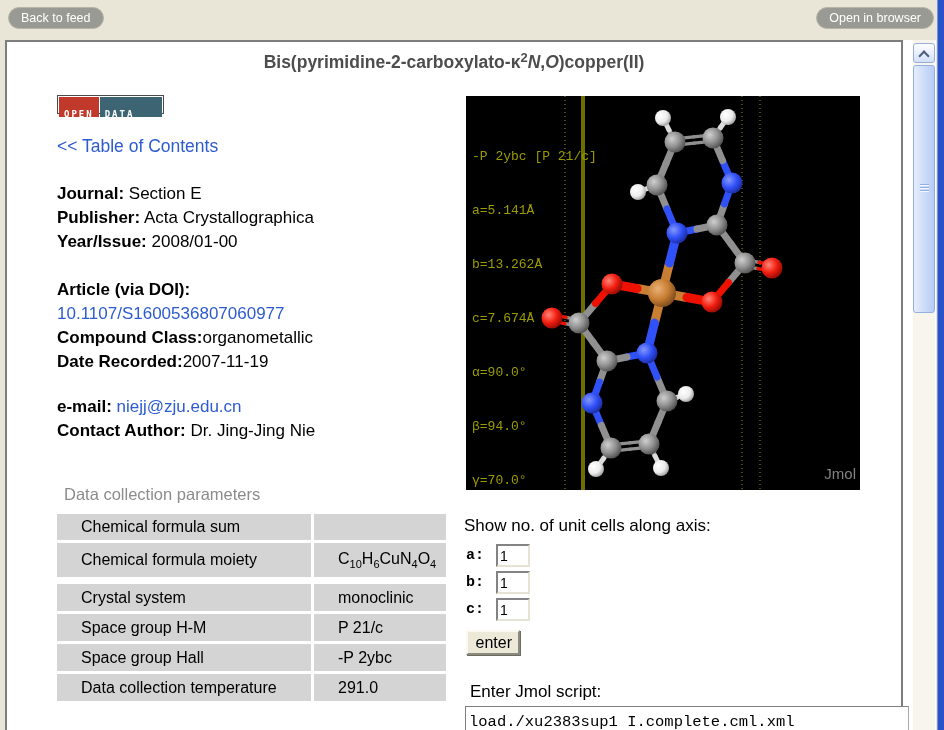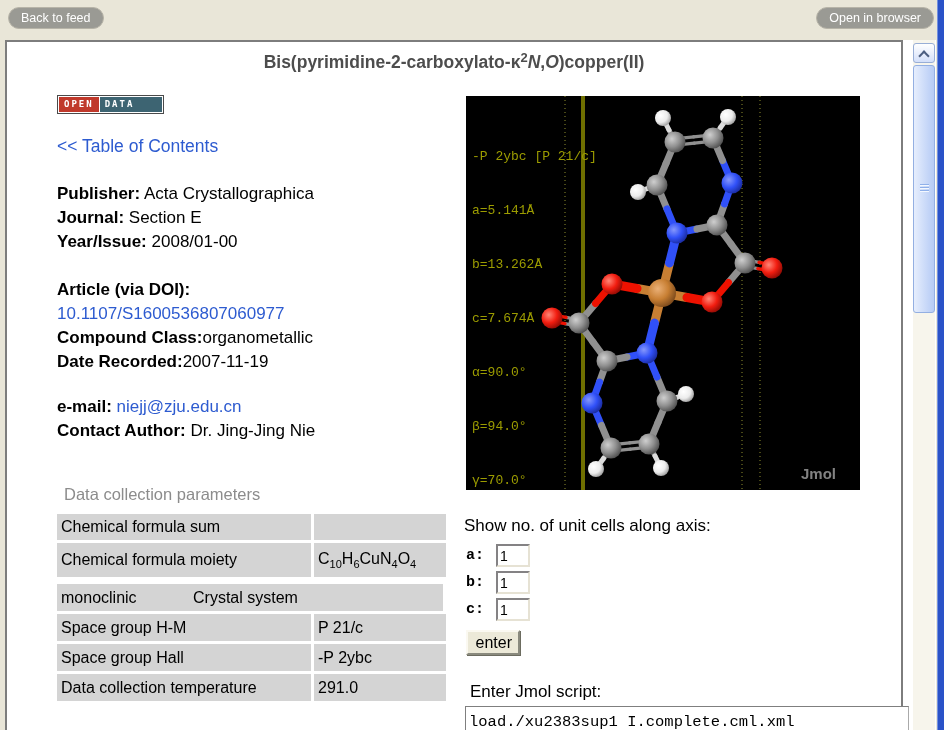--- a/index.html
+++ b/index.html
@@ -29,42 +29,42 @@
   .panel-inner{position:relative;width:100%;height:100%;}
   
   .title{
     position:absolute;left:0;top:10px;width:100%;text-align:center;
     font-size:17.5px;font-weight:bold;color:#4d4d4d;
   }
   .title .sup{font-size:13px;position:relative;top:-6px;}
   .title .it{font-style:italic;}
   
   .badge{position:absolute;left:50px;top:53px;display:flex;border:1px solid #4a4a4a;background:#fff;padding:1px;height:15px;cursor:pointer;}
-  .badge .seg{color:#fff;font-size:9px;font-weight:bold;letter-spacing:2px;line-height:15px;padding:0 5px;font-family:"DejaVu Sans Mono",monospace;}
+  .badge .seg{color:#fff;font-size:9px;font-weight:bold;letter-spacing:2px;line-height:15px;padding:10px 5px;font-family:"DejaVu Sans Mono",monospace;}
   .badge .red{background:var(--c-badgered,#c0392b);}
   .badge .teal{background:var(--c-badgeteal,#3d6472);margin-left:1px;width:52px;}
   
   a.lnk{color:var(--c-link,#2d5bd0);text-decoration:none;cursor:pointer;}
   .toc{position:absolute;left:50px;top:94px;font-size:17.5px;}
   .meta{position:absolute;left:50px;font-size:17px;color:#000;line-height:24px;}
   .m1{top:140px;} .m2{top:236px;} .m3{top:353px;}
   .lbl{font-weight:bold;}
   
   .jmol{position:absolute;left:459px;top:54px;width:394px;height:394px;background:#000;cursor:pointer;}
   .jmol svg{position:absolute;left:0;top:0;}
   .overlay{
     position:absolute;left:6px;top:16px;color:var(--c-olive,#9c9c00);
     font-family:"Liberation Mono",monospace;font-size:13px;line-height:18px;white-space:pre;
   }
-  .watermark{position:absolute;right:24px;bottom:8px;color:#828282;font-weight:bold;font-size:15px;}
+  .watermark{position:absolute;right:4px;bottom:8px;color:#828282;font-weight:normal;font-size:15px;}
   
   .tbl-header{position:absolute;left:57px;top:443px;font-size:16.5px;color:#8c8c8c;}
   .dtable{position:absolute;left:50px;top:472px;width:396px;}
   .drow{display:flex;margin-bottom:3px;}
-  .dcell{background:#d4d4d4;font-size:16px;color:#000;display:flex;align-items:center;padding-left:4px;box-sizing:border-box;}
+  .dcell{background:#d4d4d4;font-size:16px;color:#000;display:flex;align-items:center;padding-left:24px;box-sizing:border-box;}
   .dlabel{width:254px;margin-right:3px;}
   .dvalue{width:132px;}
   .h26{height:26px;} .h34{height:34px;} .h27{height:27px;}
   .gap{height:4px;}
   sub{font-size:11px;}
   
   .show-label{position:absolute;left:457px;top:474px;font-size:17px;}
   .axis-row{position:absolute;left:459px;height:27px;display:flex;align-items:center;}
   .ax0{top:500px;} .ax1{top:527px;} .ax2{top:554px;}
   .axis-lab{font-family:"Liberation Mono",monospace;font-weight:bold;font-size:15px;width:30px;}
@@ -125,26 +125,26 @@
 
     <div class="badge">
       <span class="seg red">OPEN</span>
       <span class="seg teal">DATA</span>
     </div>
 
     <a class="lnk toc">&lt;&lt; Table of Contents</a>
 
     <div class="meta m1">
       <div>
+        <span class="lbl">Journal:</span>
+        <span>Section E</span>
+      </div>
+      <div>
         <span class="lbl">Publisher:</span>
         <span>Acta Crystallographica</span>
-      </div>
-      <div>
-        <span class="lbl">Journal:</span>
-        <span>Section E</span>
       </div>
       <div>
         <span class="lbl">Year/Issue:</span>
         <span>2008/01-00</span>
       </div>
     </div>
 
     <div class="meta m2">
       <div class="lbl">Article (via DOI):</div>
       <div><a class="lnk">10.1107/S1600536807060977</a></div>
@@ -306,22 +306,22 @@
         <div class="dcell dvalue h26"></div>
       </div>
       <div class="drow">
         <div class="dcell dlabel h34">Chemical formula moiety</div>
         <div class="dcell dvalue h34">
             <span><span>C</span><sub>10</sub><span>H</span><sub>6</sub><span>CuN</span><sub>4</sub><span>O</span><sub>4</sub></span>
           </div>
       </div>
       <div class="gap"></div>
       <div class="drow">
+        <div class="dcell dlabel h27">Crystal system</div>
         <div class="dcell dvalue h27">monoclinic</div>
-        <div class="dcell dlabel h27">Crystal system</div>
       </div>
       <div class="drow">
         <div class="dcell dlabel h27">Space group H-M</div>
         <div class="dcell dvalue h27">P 21/c</div>
       </div>
       <div class="drow">
         <div class="dcell dlabel h27">Space group Hall</div>
         <div class="dcell dvalue h27">-P 2ybc</div>
       </div>
       <div class="drow">

